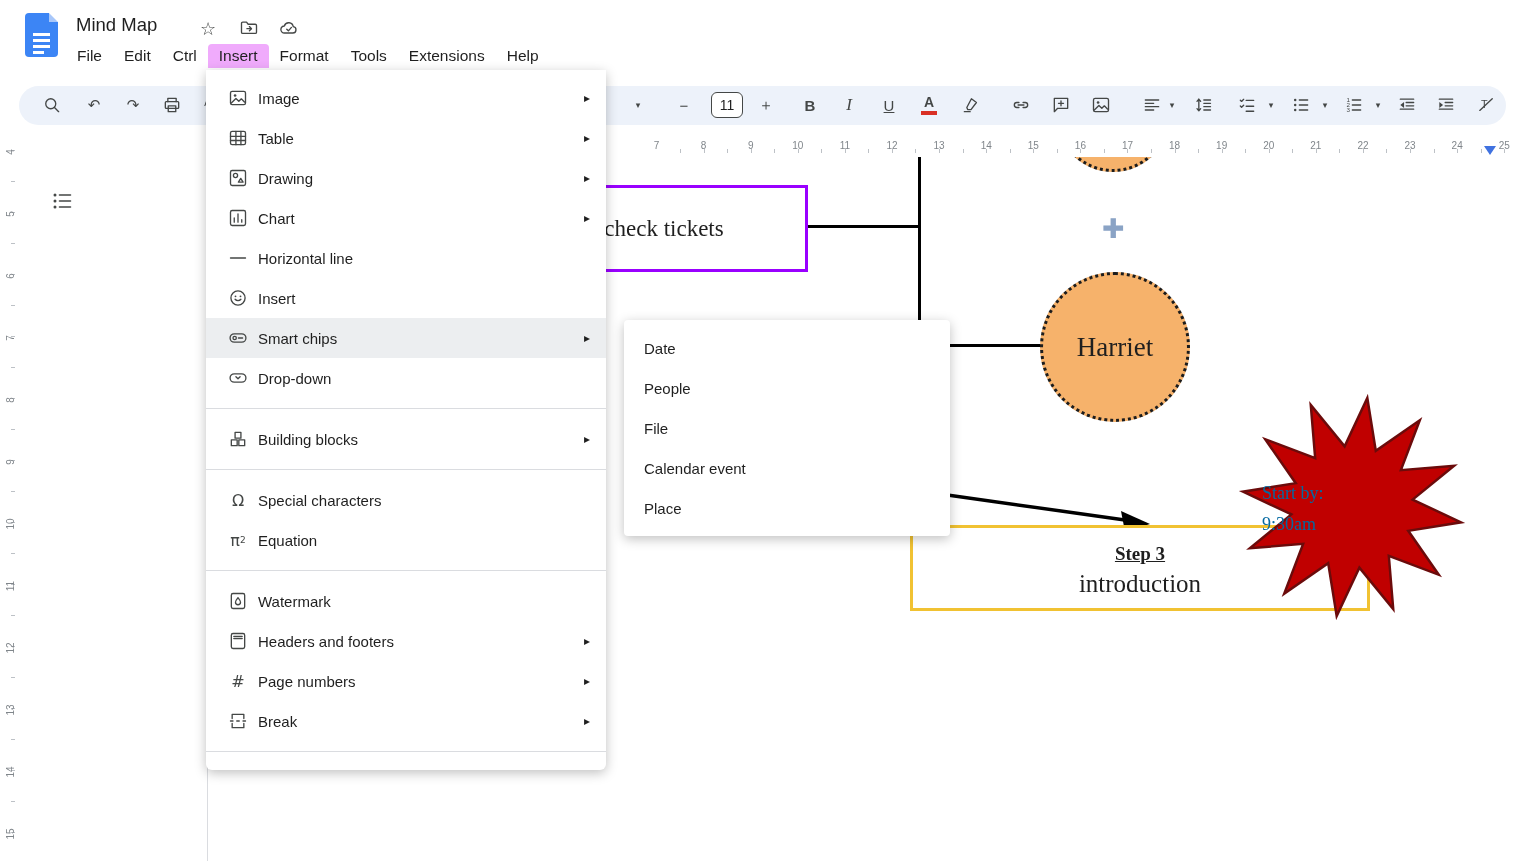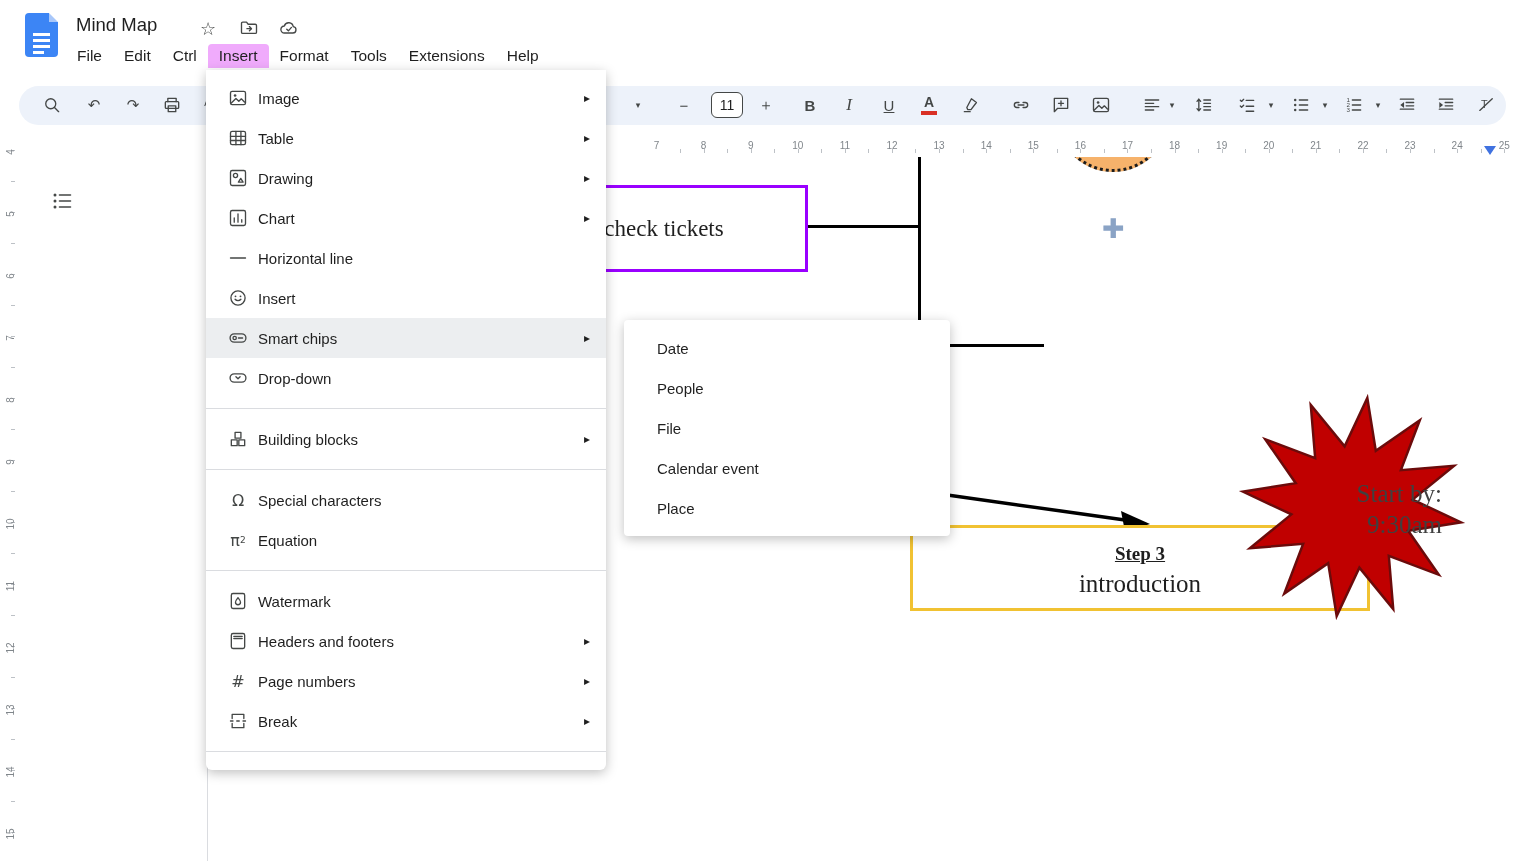--- a/index.html
+++ b/index.html
@@ -78,36 +78,36 @@
   .arrow-svg { position:absolute; left:900px; top:320px; width:260px; height:80px; }
   .arrow-svg line { stroke:#000; stroke-width:3.5; }
   .arrow-svg polygon { fill:#000; }
   .box-yellow { position:absolute; left:910px; top:368px; width:460px; height:86px;
     border:3px solid #f1c232; background:#fff; display:flex; flex-direction:column;
     align-items:center; justify-content:center; z-index:2; }
   .step-title { font-size:19px; font-weight:bold; text-decoration:underline; line-height:30px; }
   .step-sub { font-size:25px; line-height:29px; }
   .star-svg { position:absolute; left:1234px; top:232px; width:236px; height:236px; z-index:3; }
   .star-svg polygon { fill:#c00000; stroke:#6b0b0b; stroke-width:2.5; }
-  .star-text { position:absolute; left:1262px; top:321px; width:180px; z-index:4; text-align:right;
-    color:#404040; font-size:25px; line-height:31px; }
+  .star-text { position:absolute; left:1262px; top:321px; width:180px; z-index:4; text-align:left;
+    color:#0369a1; font-size:18px; line-height:31px; }
 
   
   .menu-panel { position:absolute; left:206px; top:70px; width:400px; background:#fff;
     border-radius:0 0 6px 6px; box-shadow:0 3px 12px rgba(0,0,0,.25); padding:8px 0; z-index:50; }
   .mi { height:40px; display:flex; align-items:center; padding:0 16px 0 20px; font-size:15px; cursor:default; }
   .mi.hl { background:#eceef0; }
   .mi-ic { width:24px; margin-right:8px; display:flex; align-items:center; justify-content:center;
     color:#444746; font-family:"DejaVu Sans",sans-serif; font-size:16px; }
   .mi-arrow { margin-left:auto; font-size:12px; color:#1f1f1f; font-family:"DejaVu Sans",sans-serif; }
   .mi-short { margin-left:auto; font-size:13.5px; color:#5f6368; }
   .menu-divider { height:1px; background:#dadce0; margin:10px 0; }
 
   .submenu { position:absolute; left:624px; top:320px; width:326px; background:#fff;
-    border-radius:4px; box-shadow:0 3px 12px rgba(0,0,0,.25); padding:8px 13px; z-index:55; }
+    border-radius:4px; box-shadow:0 3px 12px rgba(0,0,0,.25); padding:8px 0; z-index:55; }
   .smi { height:40px; display:flex; align-items:center; padding:0 20px; font-size:15px; cursor:default; }
 </style>
 </head>
 <body>
 
 <div class="docs-logo">
   <span class="bar b1"></span>
     <span class="bar b2"></span>
     <span class="bar b3"></span>
     <span class="bar b4"></span>
@@ -317,20 +317,23 @@
   <div class="ln hline2"></div>
 
   <div class="box-purple serif">
     <span>check tickets</span>
   </div>
 
   <div class="circle circle-top"></div>
 
   <span class="cursor-plus">✚</span>
 
+  <div class="circle circle-harriet serif">
+    <span>Harriet</span>
+  </div>
 
   <svg class="arrow-svg" viewBox="0 0 260 80">
     <line x1="5" y1="12" x2="232" y2="44"></line>
     <polygon points="250,47 221,34 225,55"></polygon>
   </svg>
 
   <div class="box-yellow serif">
     <span class="step-title">Step 3</span>
     <span class="step-sub">introduction</span>
   </div>

